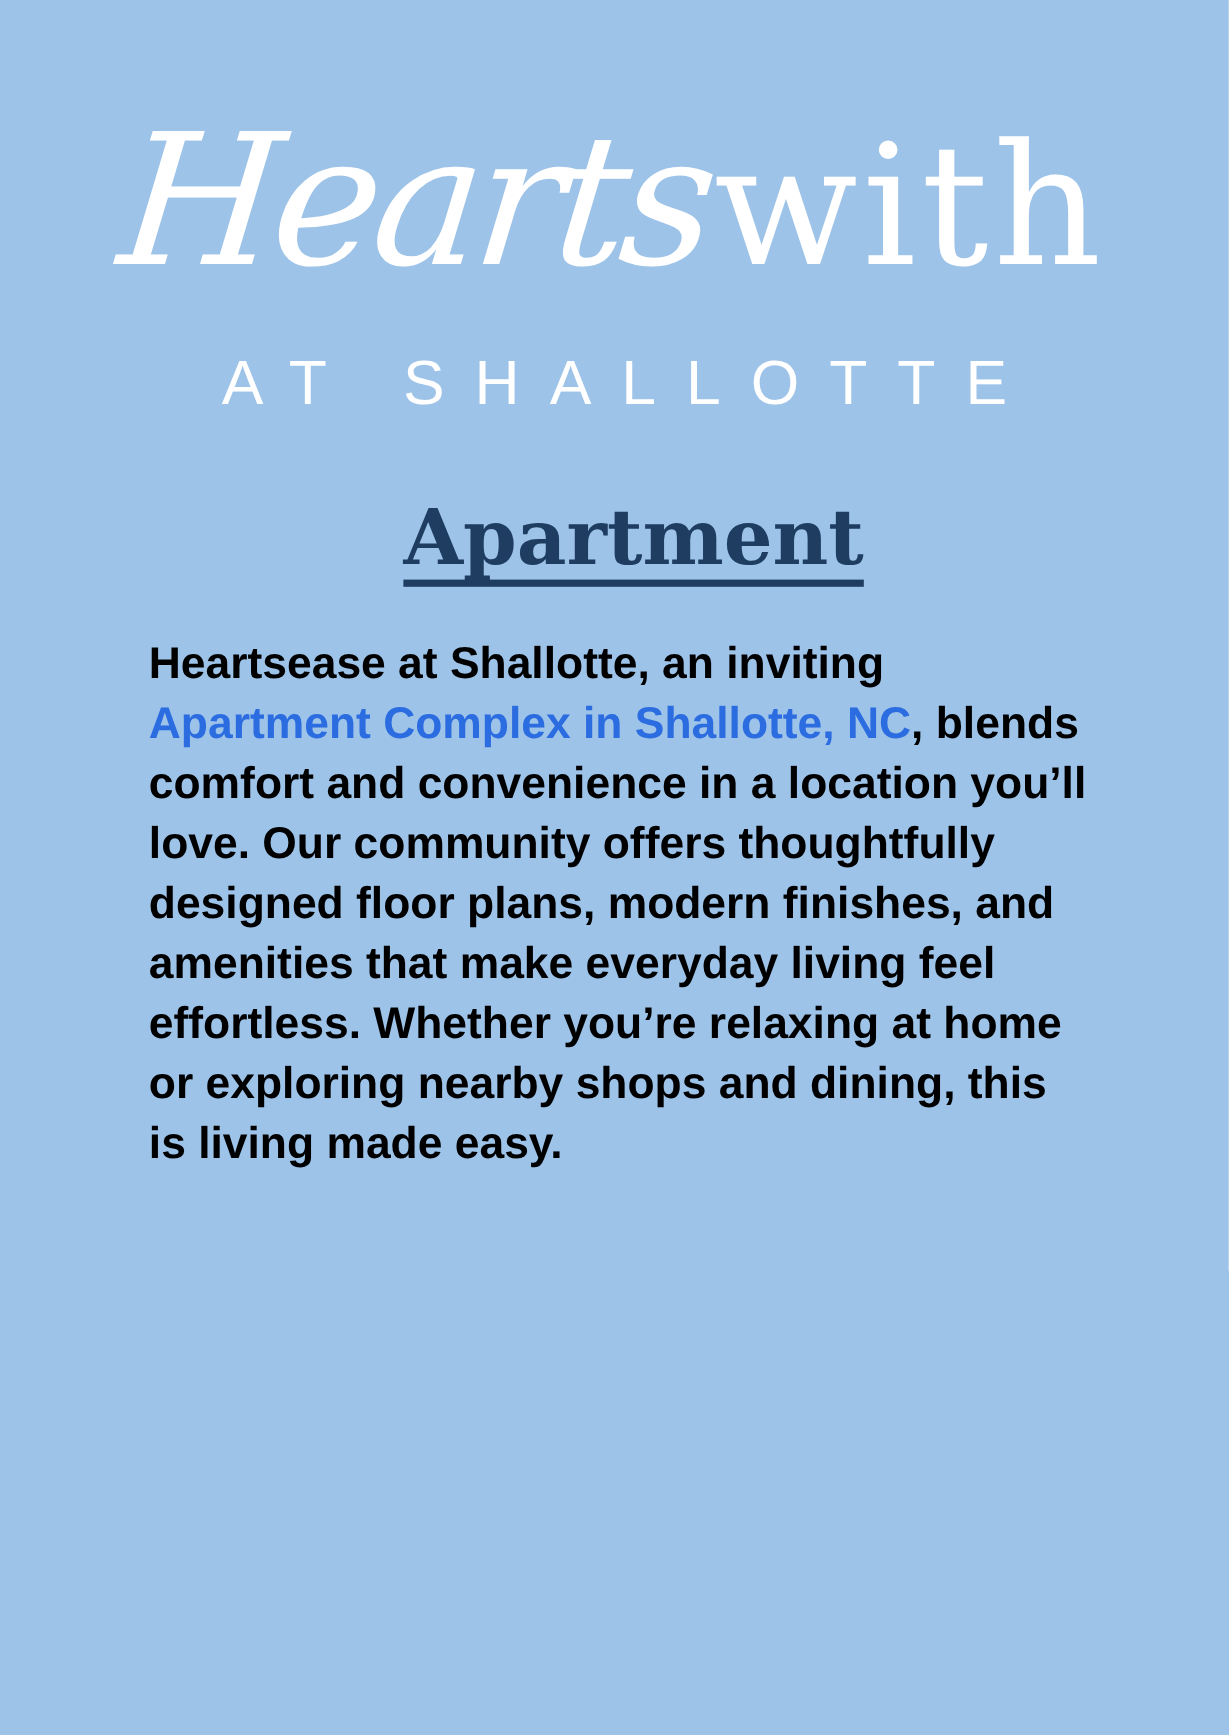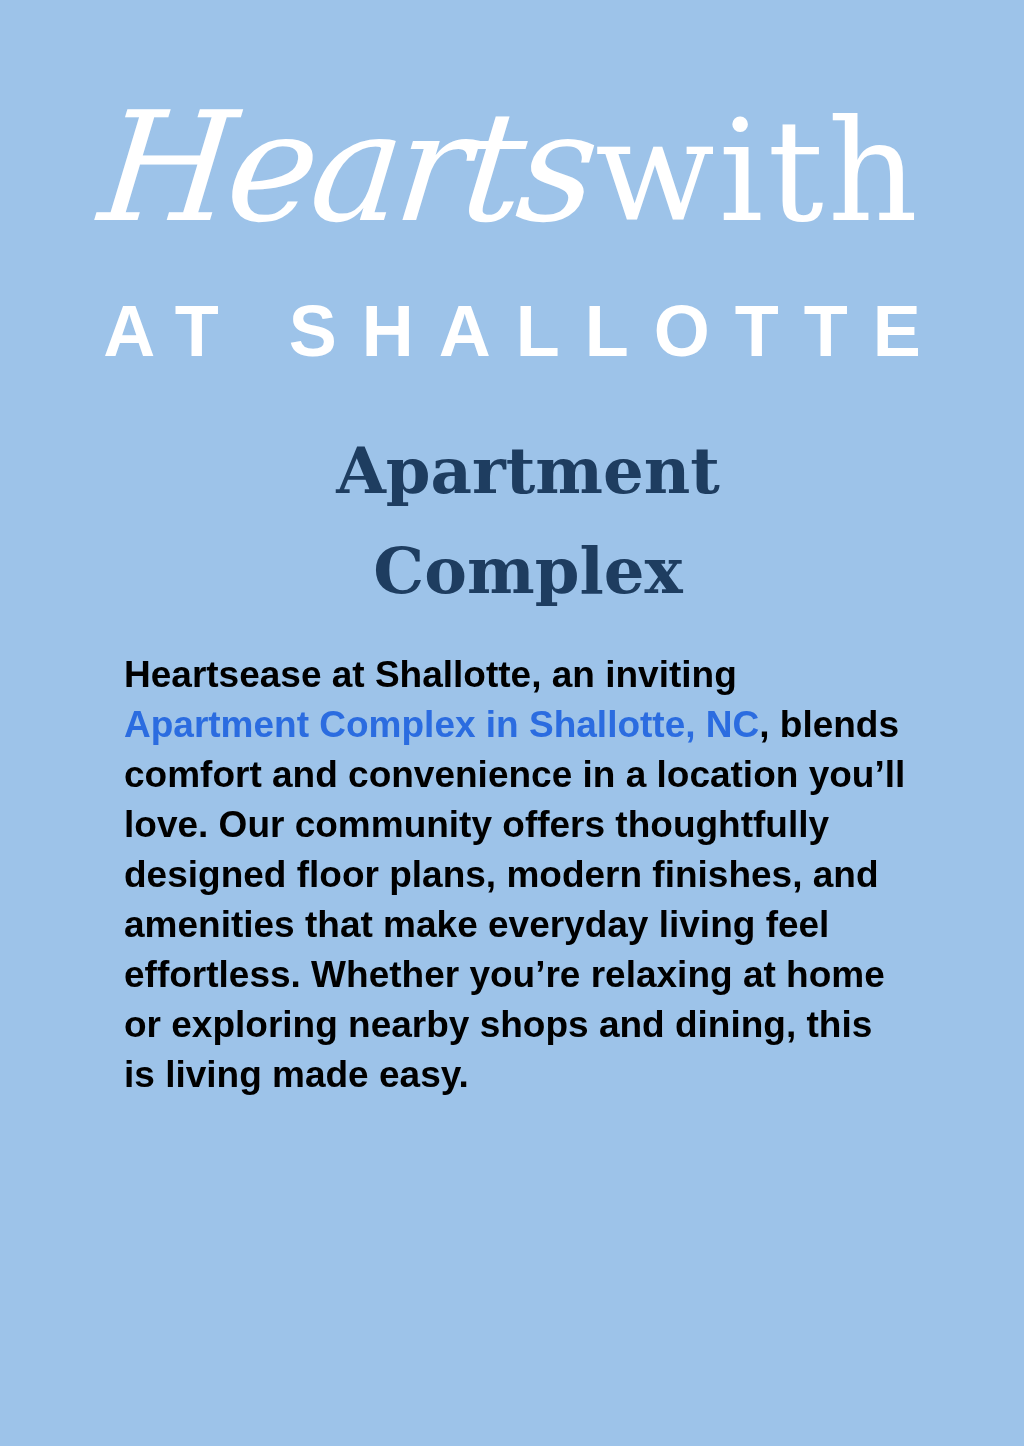--- a/index.html
+++ b/index.html
@@ -46,22 +46,22 @@
   .logo-serif {
     font-family: "DejaVu Serif", serif;
     font-size: 140px;
     line-height: 1;
     letter-spacing: 4px;
     display: inline-block;
     margin-left: 4px;
   }
   .logo-sub {
     font-family: "Liberation Sans", sans-serif;
-    font-weight: 700;
-    font-size: 72px;
+    font-weight: 400;
+    font-size: 52px;
     line-height: 1.1;
     letter-spacing: 25px;
     margin-top: 4px;
     margin-left: 25px; 
     white-space: nowrap;
   }
 
   
   .heading {
     display: block;
@@ -70,20 +70,21 @@
     color: var(--heading-color, #1e3d60);
     font-family: "DejaVu Serif", "Liberation Serif", serif;
     font-weight: bold;
     font-size: 64px;
     line-height: 100px;
     text-decoration: none;
     cursor: pointer;
   }
   .heading-line {
     display: block;
+    text-decoration: underline;
     text-decoration-thickness: 6px;
     text-underline-offset: 13px;
     padding-left: 32px;
   }
 
   
   .content {
     width: 782px;
     margin: 29px 0 0 124px;
     font-family: "Liberation Sans", sans-serif;
@@ -107,21 +108,20 @@
   <header class="logo">
     <div class="logo-word">
       <span class="logo-script">Hearts</span>
         <span class="logo-serif">with</span>
     </div>
     <div class="logo-sub">AT SHALLOTTE</div>
   </header>
 
   <a class="heading">
     <span class="heading-line">Apartment</span>
-    <span class="heading-line">Complex</span>
   </a>
 
   <main class="content">
     <p class="para">
       <span>Heartsease at Shallotte, an inviting </span><a class="text-link">Apartment Complex in Shallotte, NC</a><span>, blends comfort and convenience in a location you’ll love. Our community offers thoughtfully designed floor plans, modern finishes, and amenities that make everyday living feel effortless. Whether you’re relaxing at home or exploring nearby shops and dining, this is living made easy.</span>
     </p>
   </main>
 
 </div>
 

